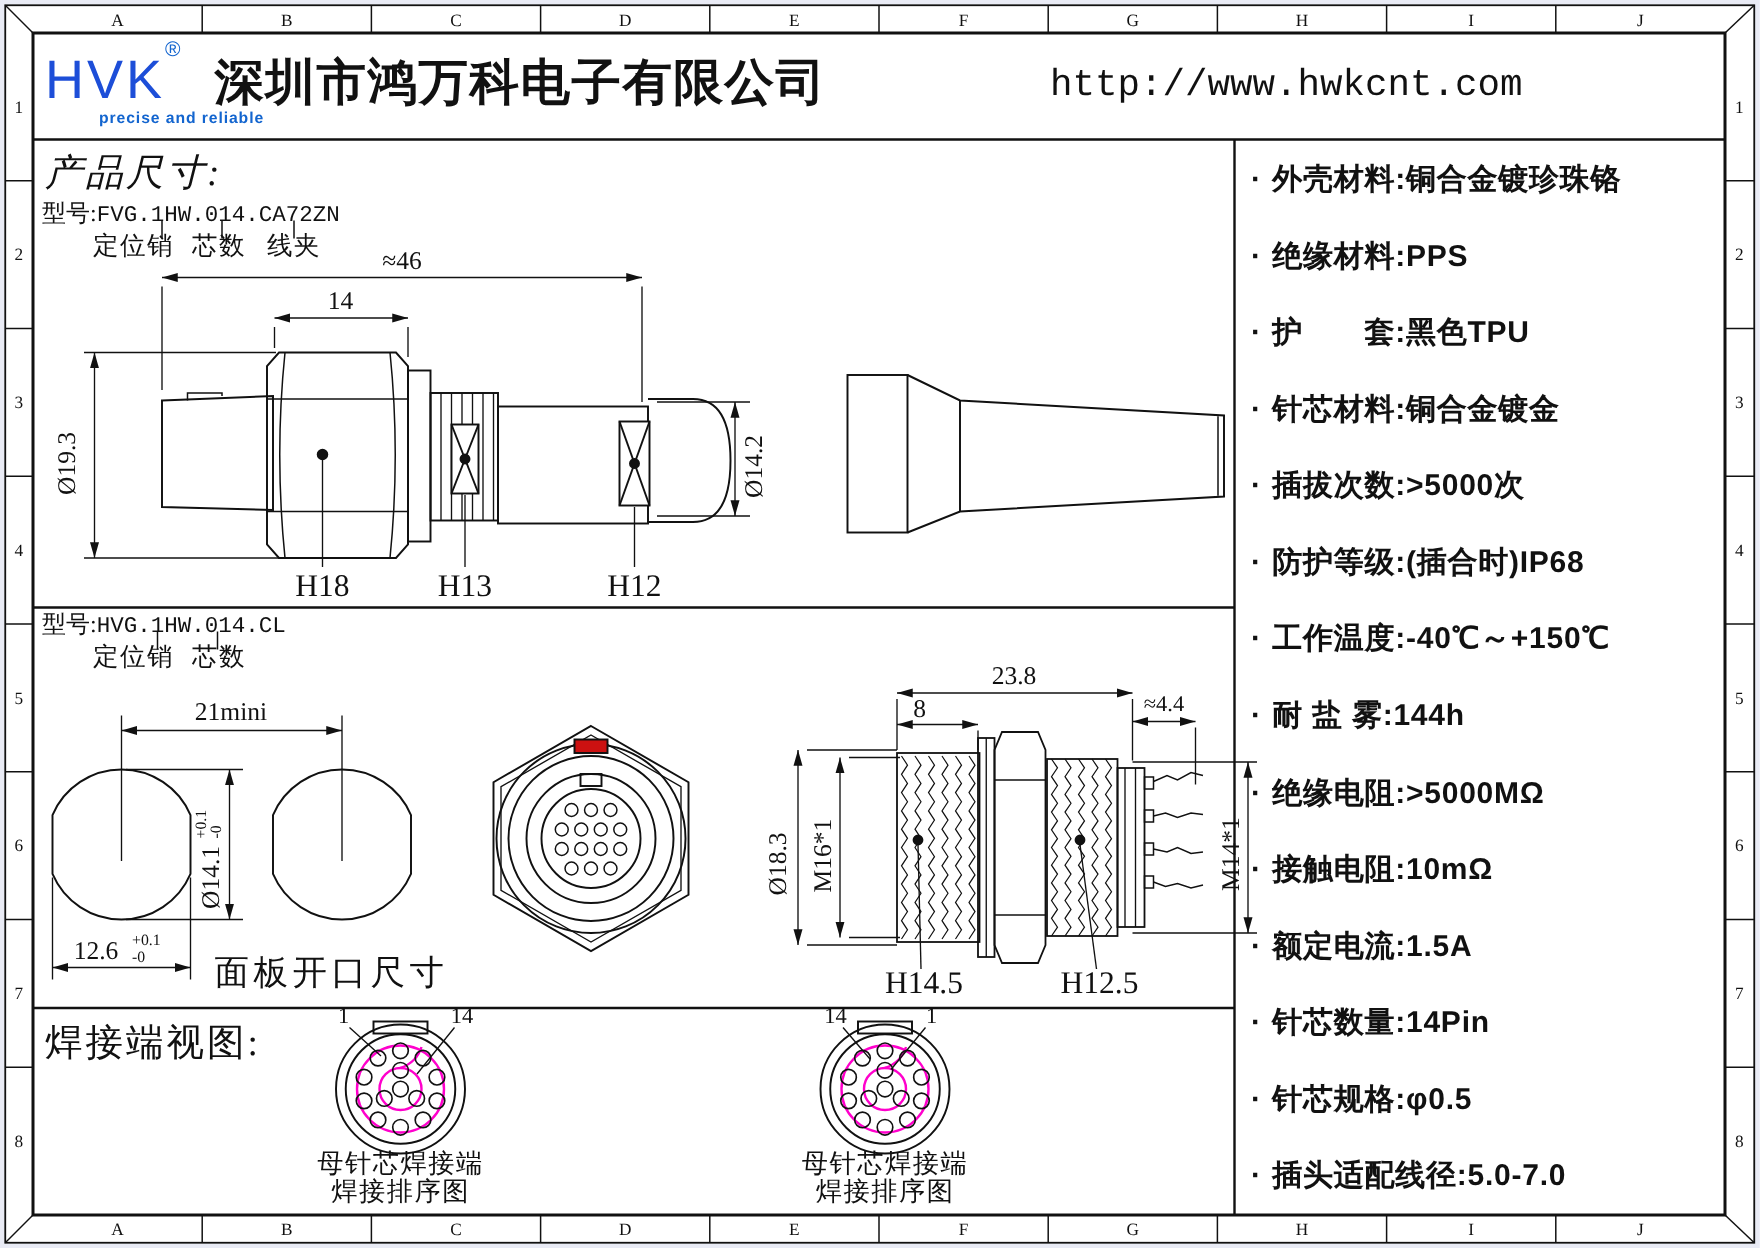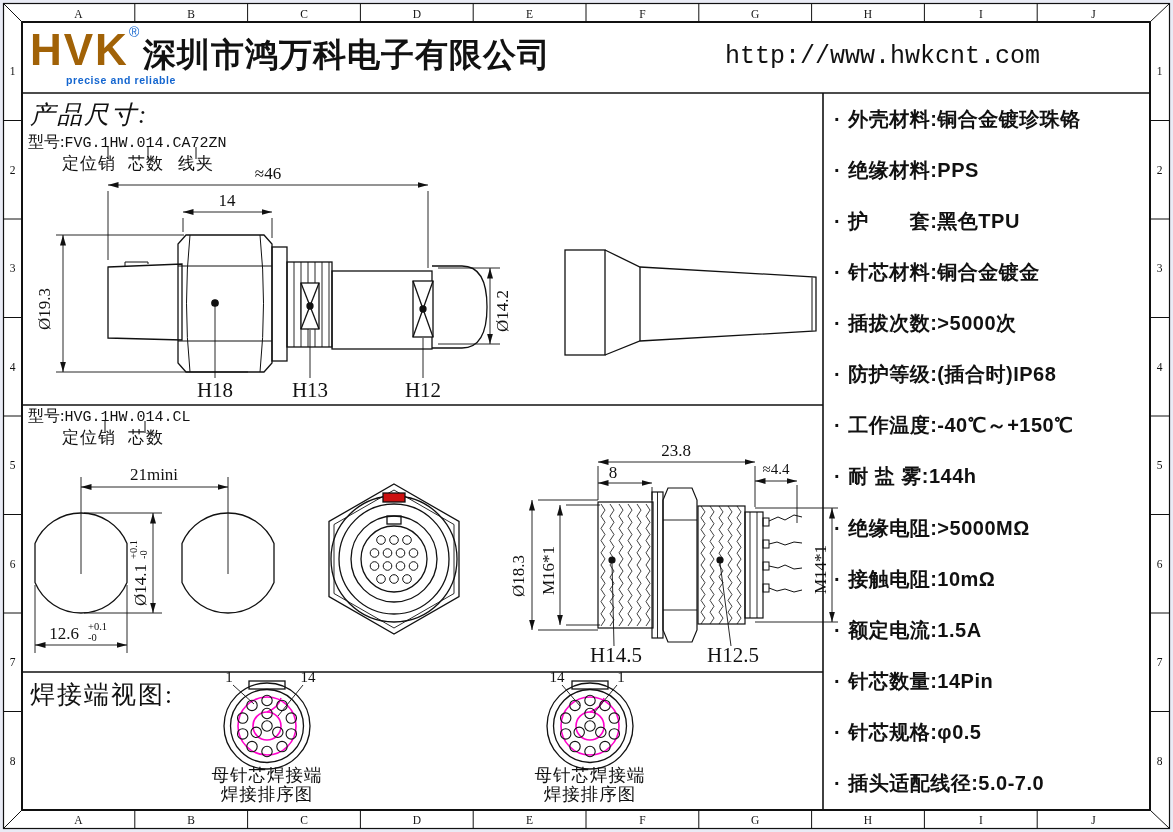--- a/index.html
+++ b/index.html
@@ -8,25 +8,25 @@
   .paper{position:absolute;left:3px;top:3px;width:1167px;height:826px;background:#ffffff;}
   svg{position:absolute;left:0;top:0;}
   svg text{font-family:"Liberation Serif",serif;font-size:17px;fill:#111;}
   svg text.h{font-size:21px;}
   svg text.sm{font-size:15px;}
   svg text.tol{font-size:10.5px;}
   svg text.rul{font-size:11.5px;font-family:"Liberation Serif",serif;}
   svg text.pin{font-size:15px;}
   .abs{position:absolute;white-space:nowrap;}
   .logo{left:30px;top:25px;line-height:1;}
-  .logo-main{font-size:44px;font-weight:700;color:#a16207;letter-spacing:2px;font-family:"Liberation Sans",sans-serif;}
+  .logo-main{font-size:36px;font-weight:400;color:#1d4ed8;letter-spacing:2px;font-family:"Liberation Sans",sans-serif;}
   .logo-reg{font-size:14px;vertical-align:28px;font-weight:400;color:#1365cf;}
   .logo-tag{font-size:10.5px;font-weight:700;color:#1365cf;letter-spacing:0.6px;margin-top:3px;padding-left:36px;}
   .company{left:143px;top:33px;font-size:33px;font-weight:700;letter-spacing:1px;}
-  .url{left:700px;top:42px;width:340px;text-align:right;font-family:"Liberation Mono",monospace;font-size:25px;}
+  .url{left:700px;top:42px;width:340px;text-align:left;font-family:"Liberation Mono",monospace;font-size:25px;}
   .spec-col{position:absolute;left:824px;top:94px;width:280px;height:715px;display:flex;flex-direction:column;justify-content:space-around;}
   .spec-row{font-size:20px;font-weight:600;padding-left:10px;letter-spacing:0.5px;white-space:nowrap;}
   .spec-row::before{content:"·";font-weight:800;margin-right:7px;}
   .cjk-serif{font-family:"Liberation Serif",serif;}
   .s1-title{left:30px;top:98px;font-size:25px;letter-spacing:2px;font-style:italic;}
   .model-line{font-size:16px;}
   .model-line .mono{font-family:"Liberation Mono",monospace;font-size:15px;}
   .s1-model{left:28px;top:132px;}
   .s2-model{left:28px;top:406px;}
   .co{font-size:17px;letter-spacing:1px;}
@@ -429,20 +429,21 @@
   </div>
   <span class="abs co cjk-serif" style="left:62px;top:152px;">定位销</span>
   <span class="abs co cjk-serif" style="left:128px;top:152px;">芯数</span>
   <span class="abs co cjk-serif" style="left:178px;top:152px;">线夹</span>
 
   <div class="abs s2-model model-line cjk-serif">
     <span>型号:</span><span class="mono">HVG.1HW.014.CL</span>
   </div>
   <span class="abs co cjk-serif" style="left:62px;top:426px;">定位销</span>
   <span class="abs co cjk-serif" style="left:128px;top:426px;">芯数</span>
+  <div class="abs panel-caption cjk-serif">面板开口尺寸</div>
 
   <div class="abs s3-title cjk-serif">焊接端视图:</div>
   <div class="abs diagram-caption cjk-serif" style="left:182px;top:766px;">
     <div>母针芯焊接端</div>
     <div>焊接排序图</div>
   </div>
   <div class="abs diagram-caption cjk-serif" style="left:505px;top:766px;">
     <div>母针芯焊接端</div>
     <div>焊接排序图</div>
   </div>

